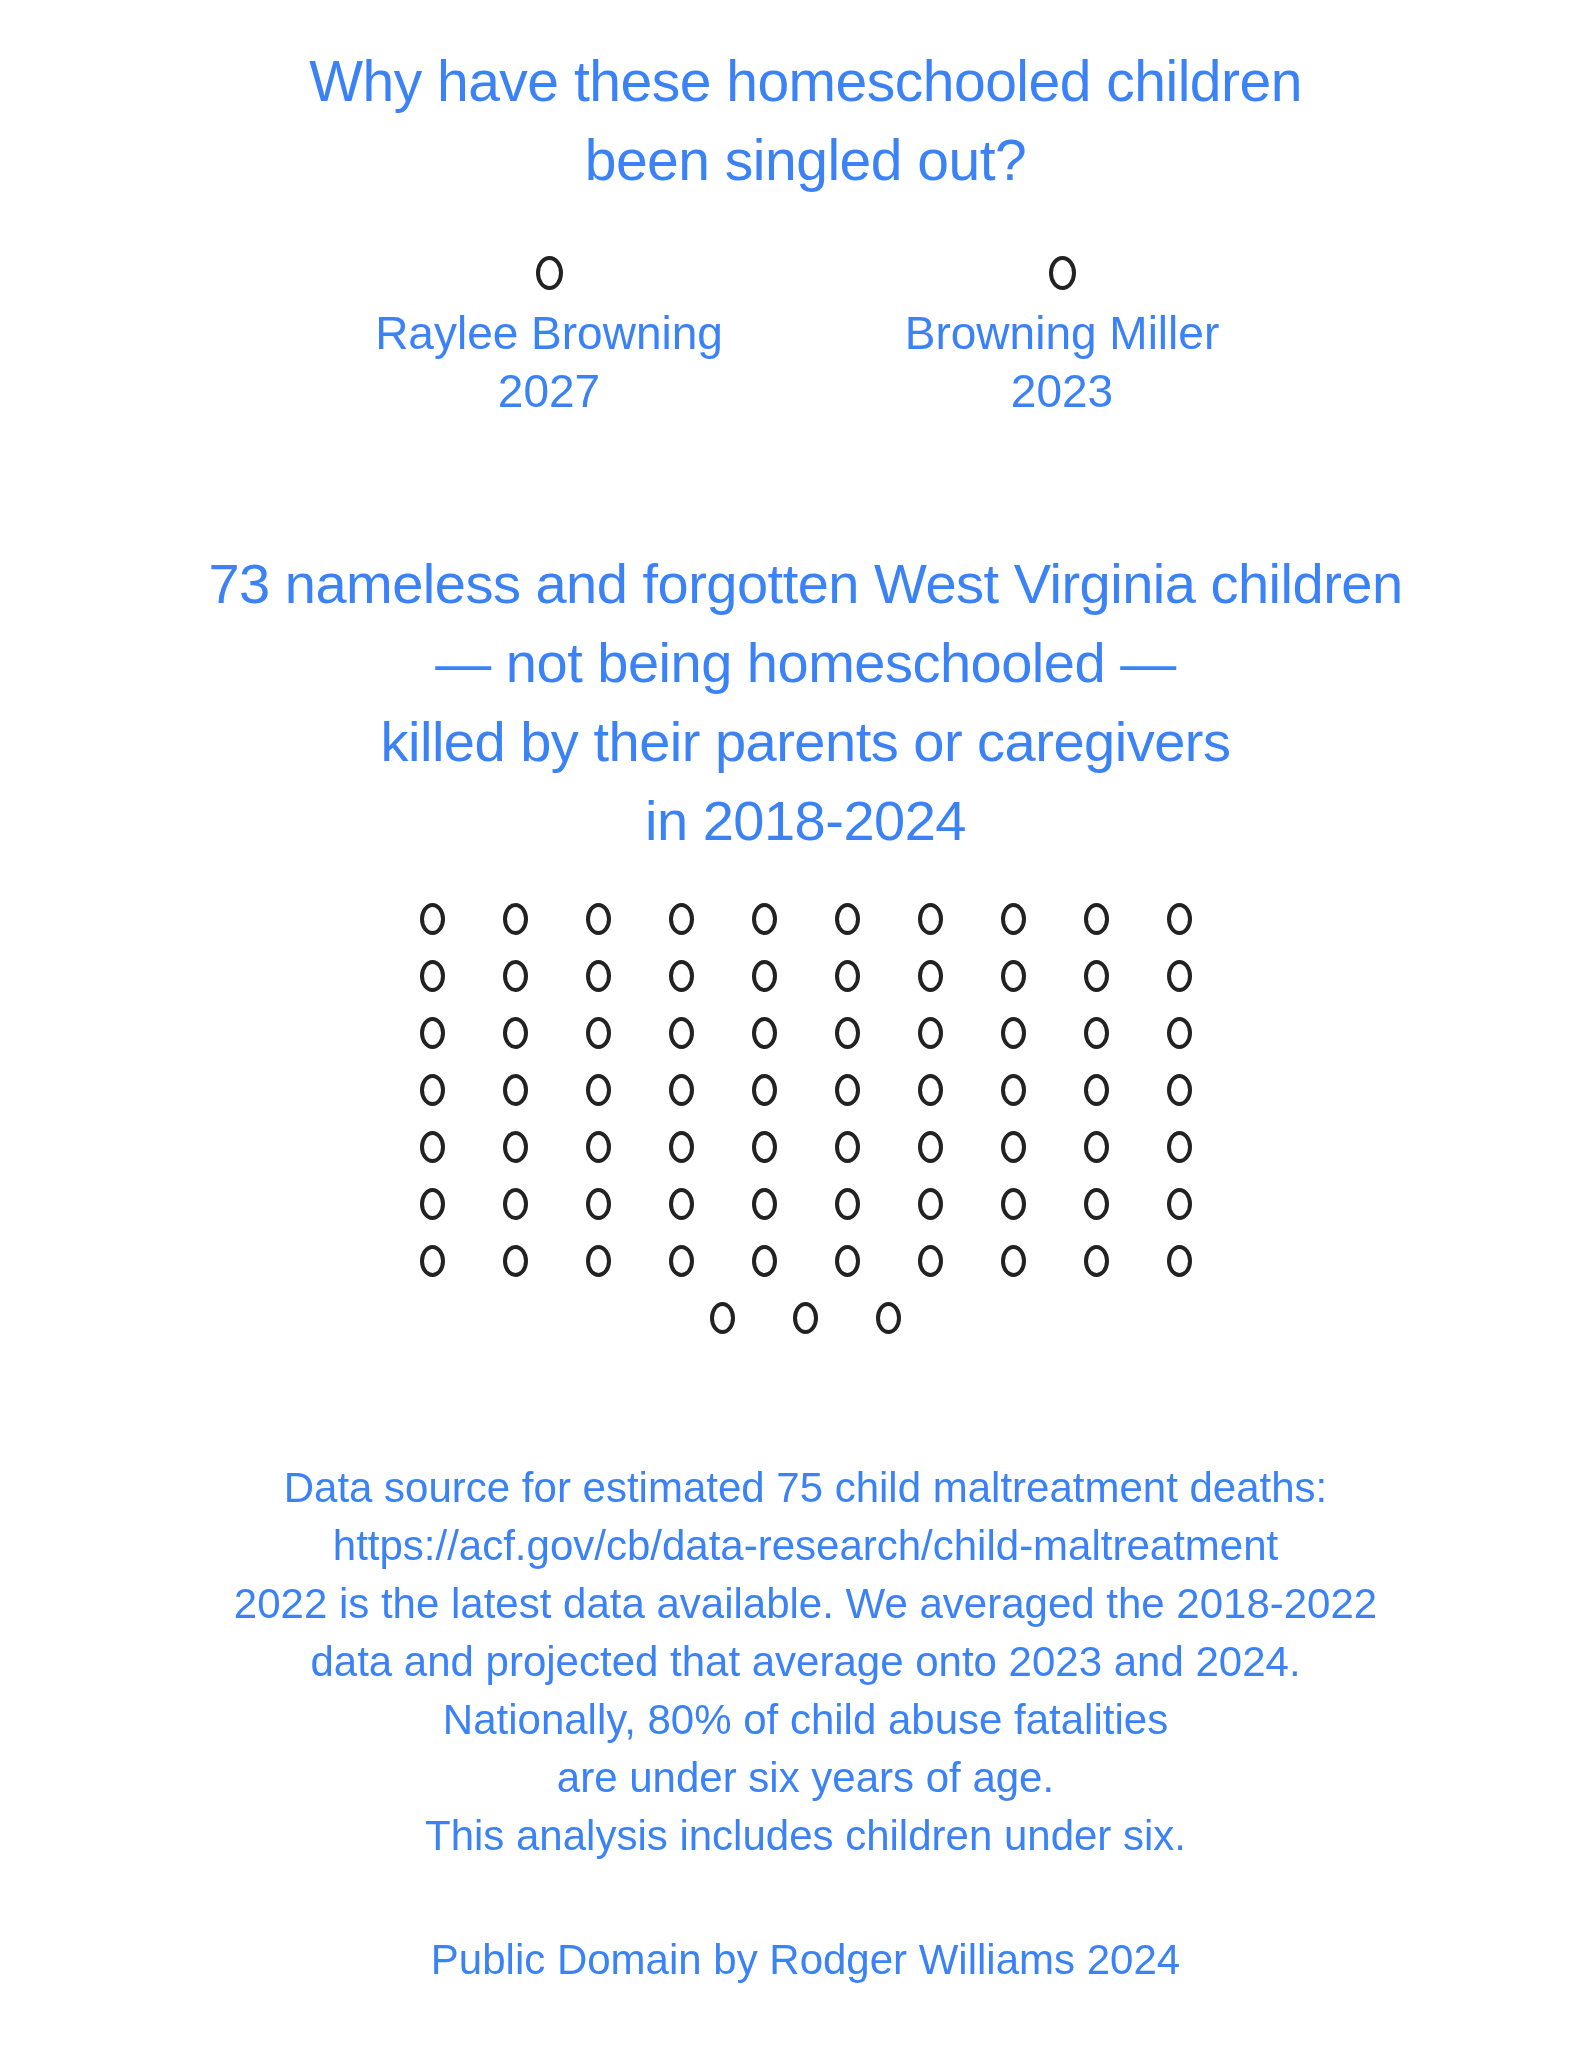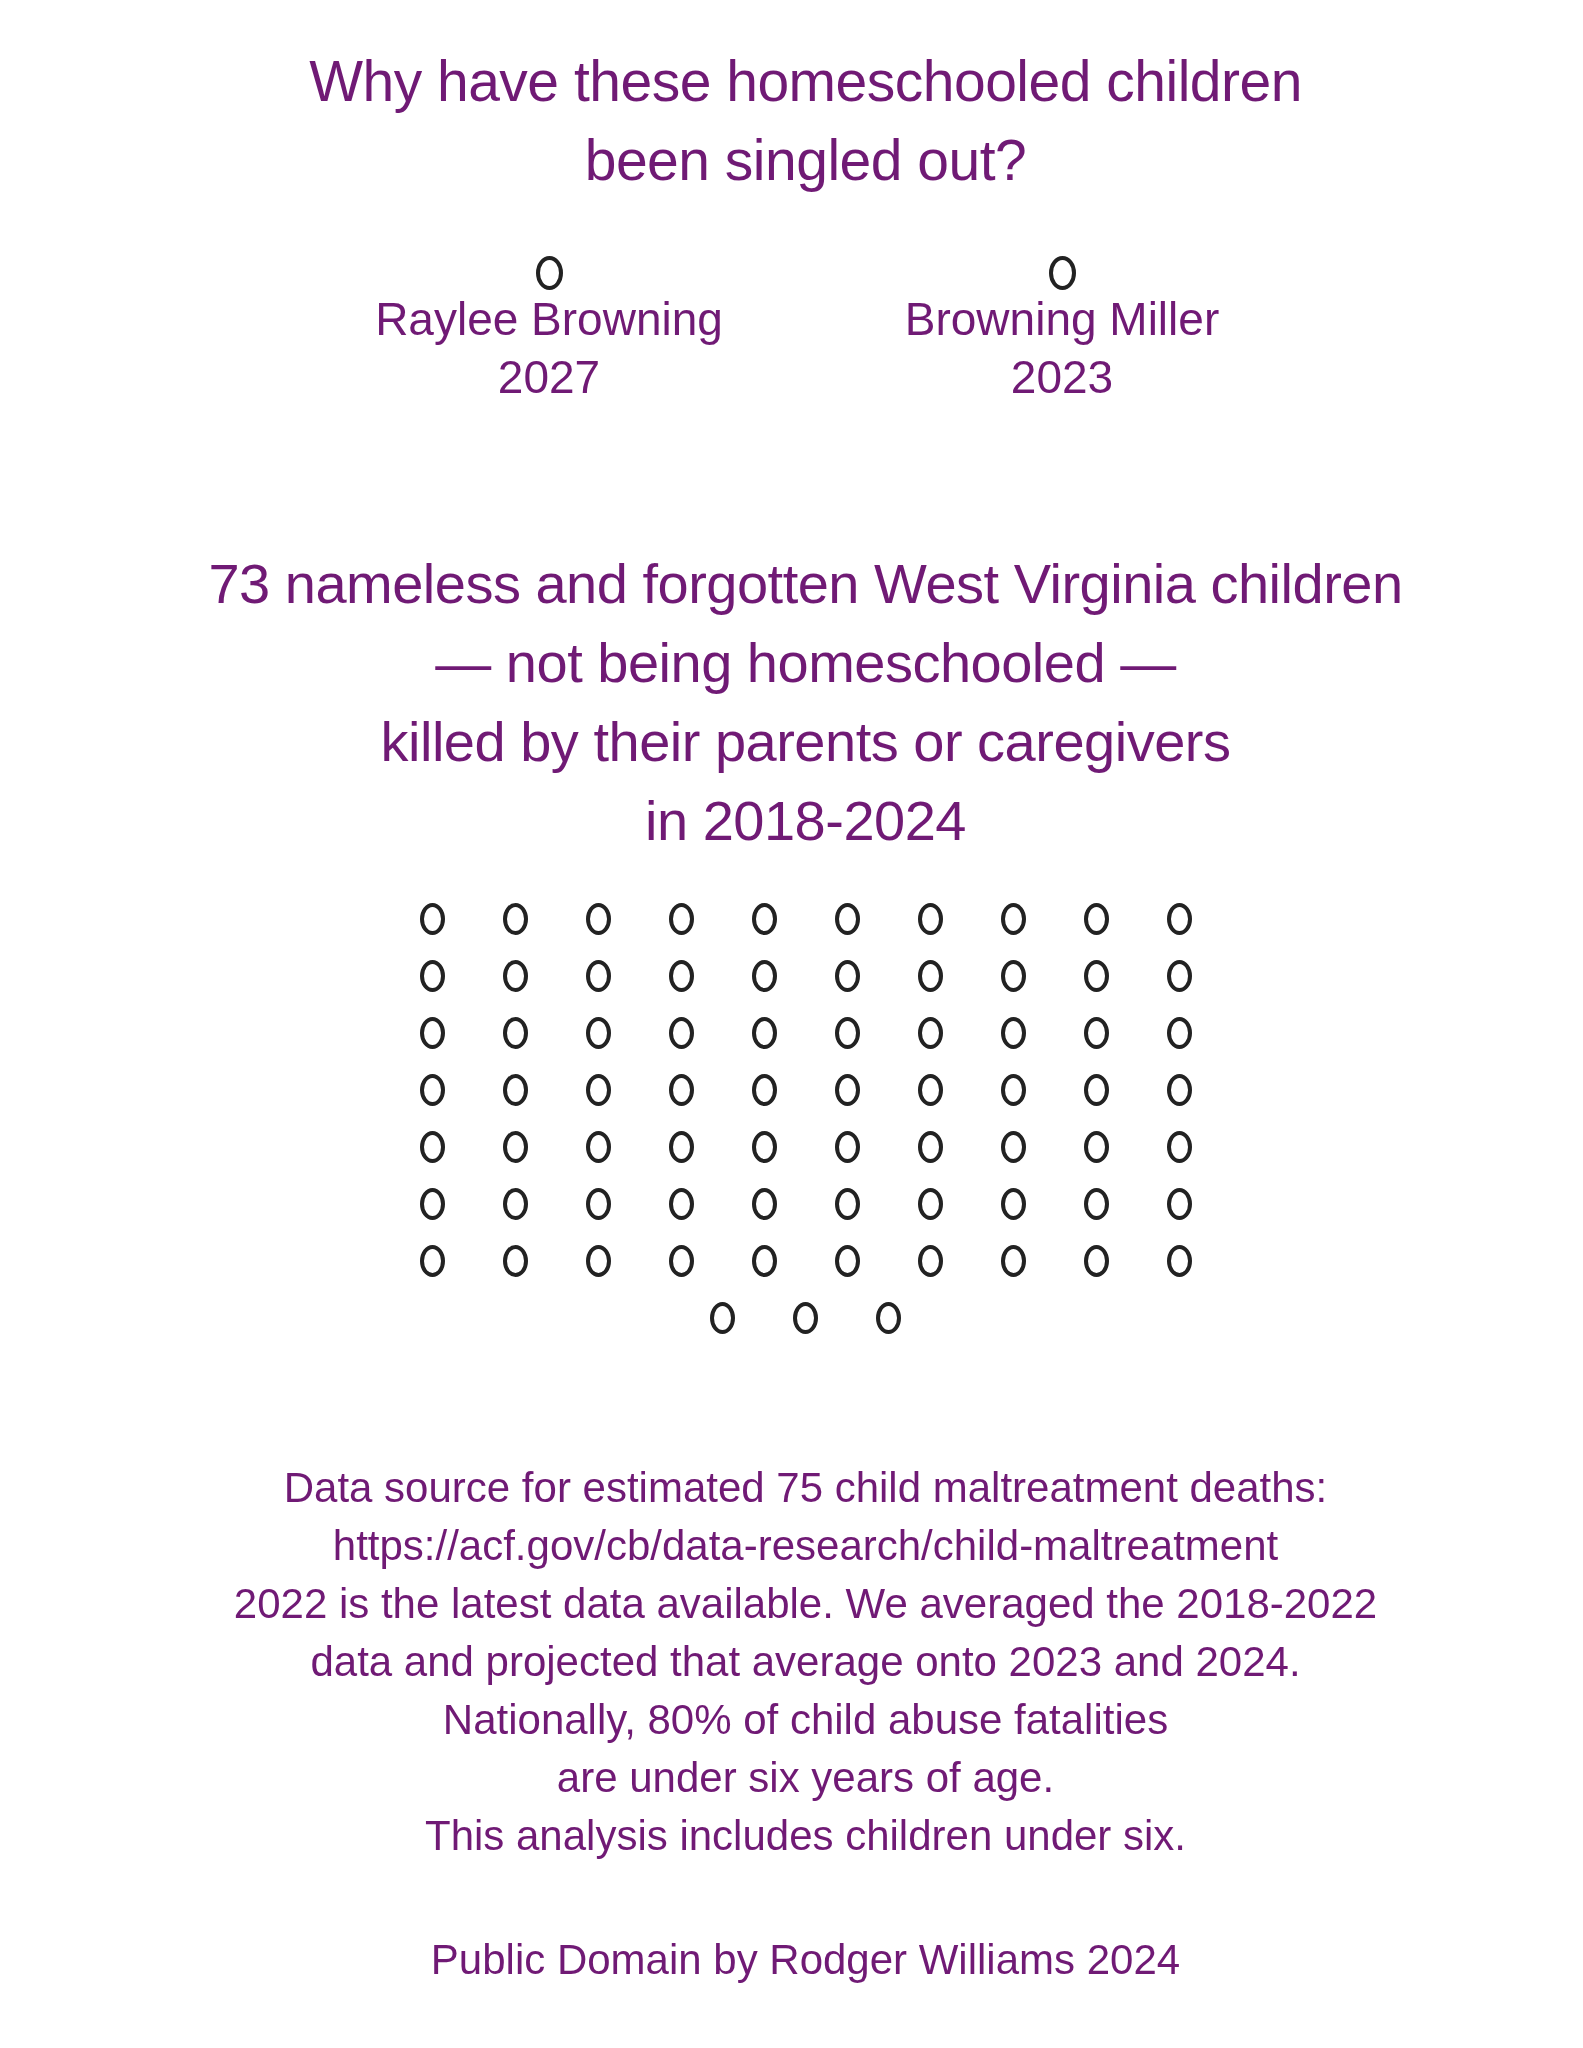--- a/index.html
+++ b/index.html
@@ -1,21 +1,21 @@
 <!DOCTYPE html>
 <html><head>
 <meta charset="utf-8">
 <style>
   html, body { margin: 0; padding: 0; background: #ffffff; }
   .page {
     position: relative;
     width: 1583px;
     height: 2048px;
     background: #ffffff;
-    color: #701a75;
+    color: #3b82f6;
     font-family: "Liberation Sans", "DejaVu Sans", sans-serif;
     overflow: hidden;
   }
   
   .title {
     position: absolute; top: 42px; left: 14px; width: 1583px;
     text-align: center; font-size: 57px; line-height: 79px;
     letter-spacing: -0.5px; font-weight: 400;
   }
   .headline {
@@ -28,21 +28,21 @@
     position: absolute; top: 256px; left: 14px; width: 1583px;
     display: flex; justify-content: center; gap: 133px;
   }
   .name-col { width: 380px; text-align: center; font-size: 46px; line-height: 58px; }
   .marker-o {
     display: block; margin: 0 auto; box-sizing: border-box;
     width: 27px; height: 34px;
     border: 4px solid #222222; border-radius: 50%;
     background: transparent;
   }
-  .name-col .name { }
+  .name-col .name { margin-top: 14px; }
   
   .victim-grid {
     position: absolute; top: 903px; left: 14px; width: 1583px;
     display: flex; flex-direction: column; align-items: center; row-gap: 25px;
   }
   .o-row { display: flex; column-gap: 58px; }
   .o-circle {
     display: block; box-sizing: border-box;
     width: 25px; height: 32px;
     border: 4px solid #222222; border-radius: 50%;

